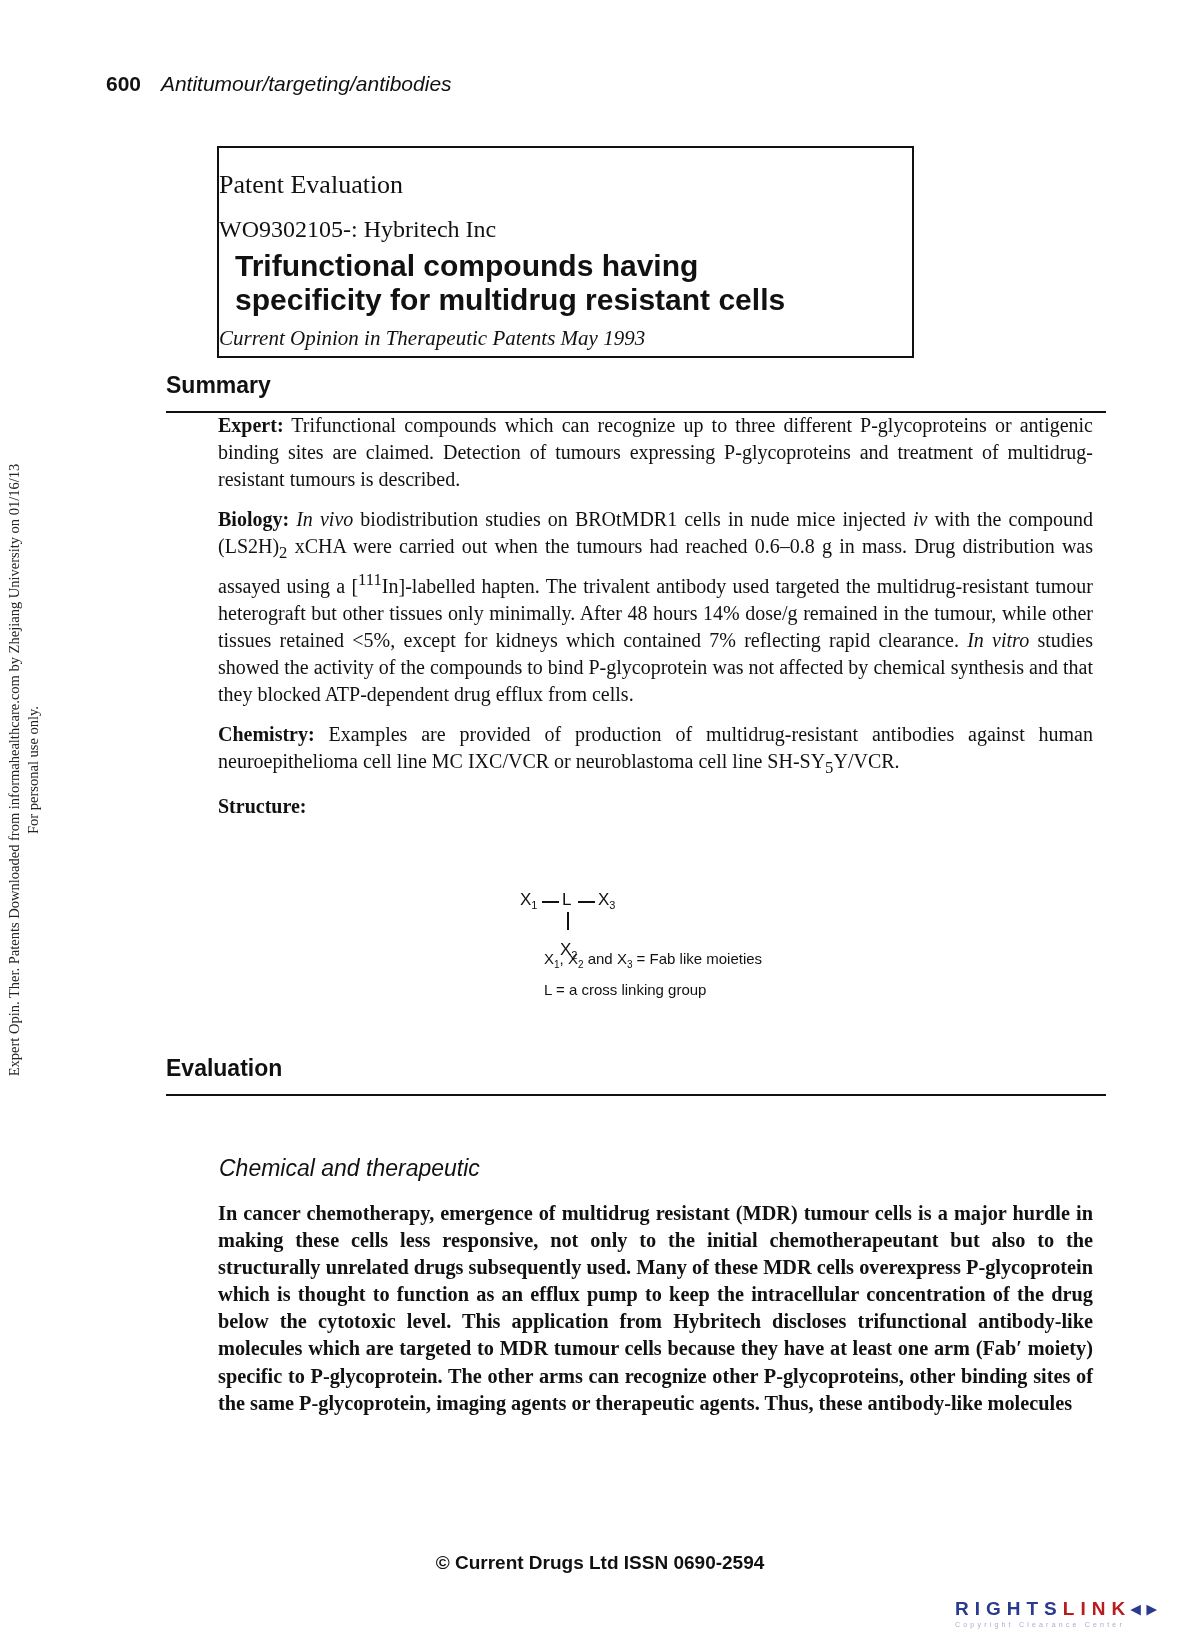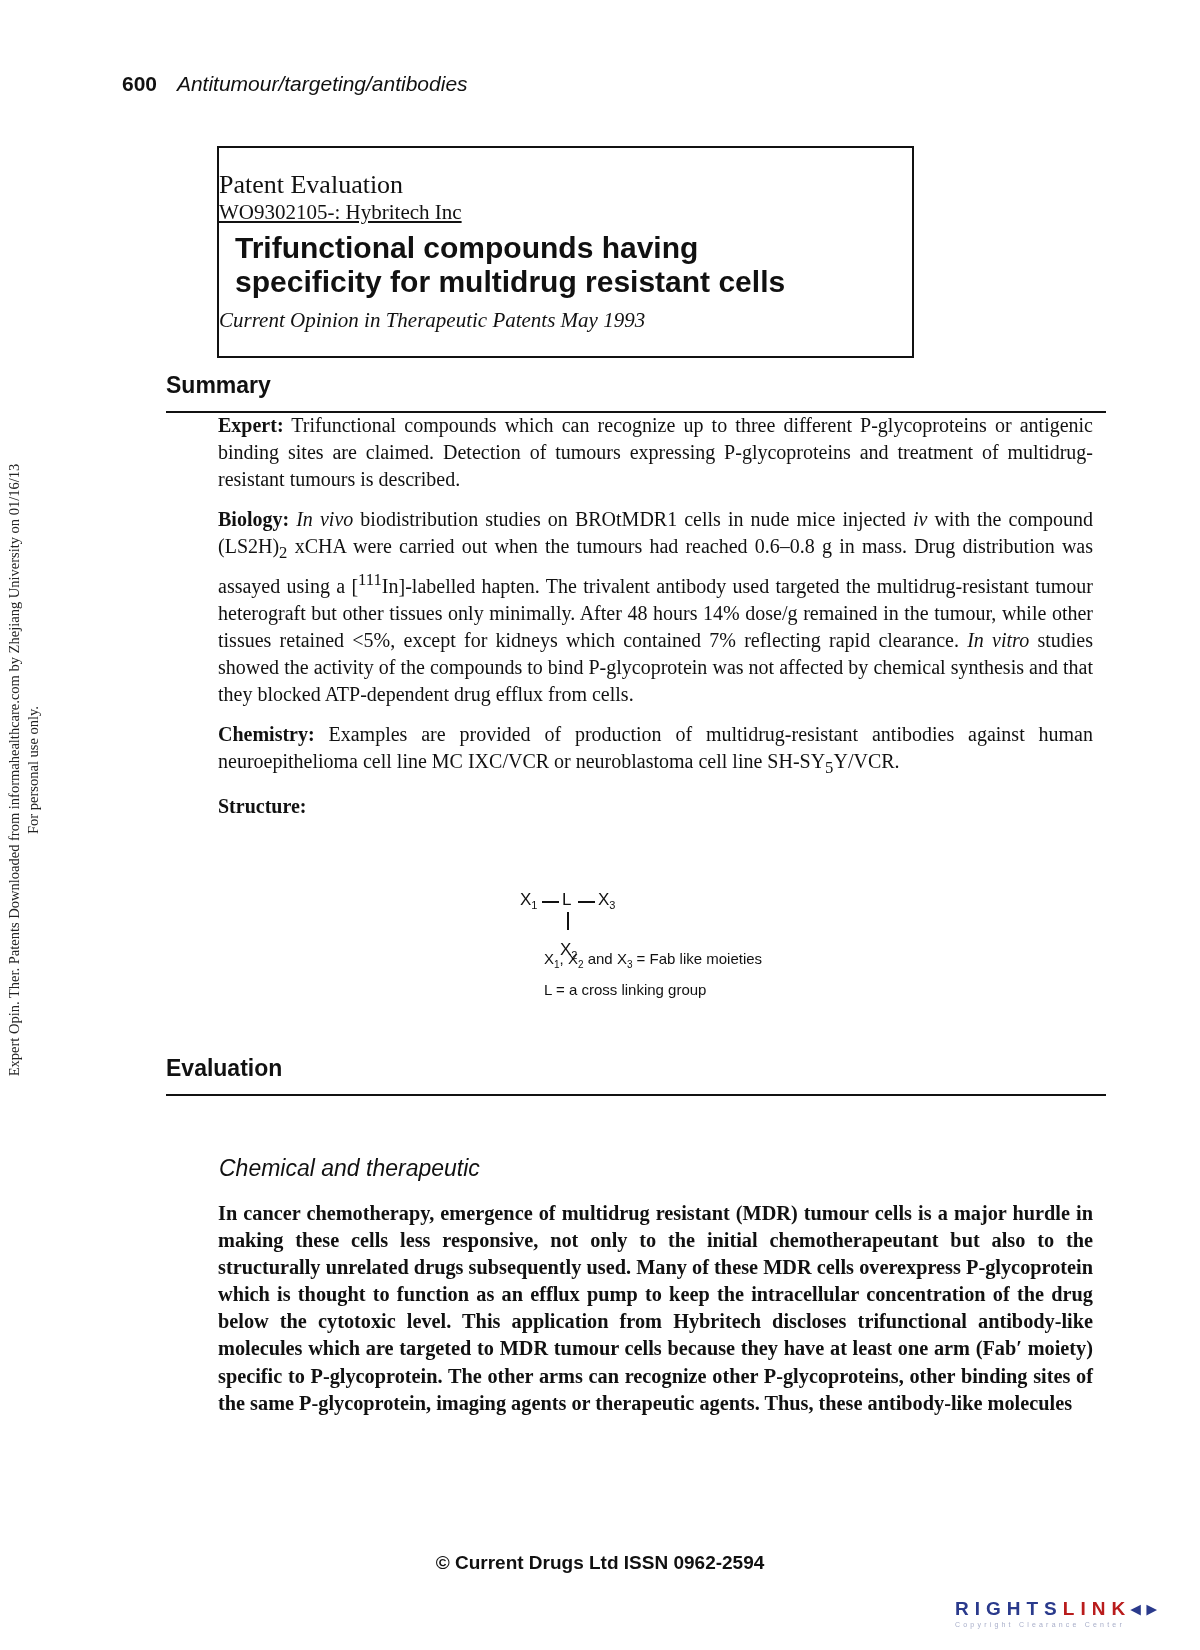--- a/index.html
+++ b/index.html
@@ -1,27 +1,27 @@
 <!DOCTYPE html>
 <html><head>
 <meta charset="utf-8">
 <style>
   html, body { margin: 0; padding: 0; background: #ffffff; }
   body { width: 1200px; height: 1650px; position: relative; overflow: hidden; color: #111; font-family: "Liberation Serif", serif; }
 
-  .running-head { position: absolute; left: 106px; top: 72px; font-family: "Liberation Sans", sans-serif; font-size: 21px; margin-left: 16px; }
+  .running-head { position: absolute; left: 106px; top: 72px; font-family: "Liberation Sans", sans-serif; font-size: 21px; }
   .running-head .page-num { font-weight: bold; margin-right: 14px; }
   .running-head .section { font-style: italic; }
 
   .side-note { position: absolute; left: 5px; top: 1120px; width: 60px; height: 700px; transform-origin: 0 0; transform: rotate(-90deg); font-family: "Liberation Serif", serif; font-size: 14.5px; line-height: 19px; white-space: nowrap; color: #222; }
   .side-note div { text-align: center; width: 700px; }
 
   .title-box { position: absolute; left: 217px; top: 146px; width: 697px; height: 212px; border: 2px solid #111; box-sizing: border-box; text-align: left; }
   .title-box .kicker { font-family: "Liberation Serif", serif; font-size: 26px; margin-top: 22px; }
-  .title-box .patent-id { font-family: "Liberation Serif", serif; font-size: 21px; margin-top: 0; text-decoration: underline; }
+  .title-box .patent-id { font-family: "Liberation Serif", serif; font-size: 24px; margin-top: 16px; }
   .title-box .main-title { font-family: "Liberation Sans", sans-serif; font-weight: bold; font-size: 30px; line-height: 34px; margin-top: 6px; padding-left: 16px; }
   .title-box .source { font-family: Liberation Serif, serif; font-style: italic; font-size: 21px; margin-top: 9px; }
 
   .section-head { position: absolute; left: 166px; width: 940px; font-family: "Liberation Sans", sans-serif; font-weight: bold; font-size: 23px; border-bottom: 2px solid #111; padding-bottom: 12px; }
 
   .body-block { position: absolute; left: 218px; width: 875px; font-size: 20px; line-height: 27.2px; text-align: justify; }
   .body-block p { margin: 0 0 12px 0; }
   .body-block b { font-weight: bold; }
 
   .structure { position: absolute; left: 520px; top: 890px; width: 180px; height: 80px; font-family: "Liberation Sans", sans-serif; font-size: 17px; }
@@ -90,18 +90,18 @@
   <span>X</span><sub>1</sub><span>, </span><span>X</span><sub>2</sub><span> and </span><span>X</span><sub>3</sub><span> = Fab like moieties</span>
 </div>
 <div class="legend" style="top:981px;">L = a cross linking group</div>
 
 <div class="section-head" style="top:1055px;">Evaluation</div>
 
 <div class="subhead">Chemical and therapeutic</div>
 
 <div class="eval-body">In cancer chemotherapy, emergence of multidrug resistant (MDR) tumour cells is a major hurdle in making these cells less responsive, not only to the initial chemotherapeutant but also to the structurally unrelated drugs subsequently used. Many of these MDR cells overexpress P-glycoprotein which is thought to function as an efflux pump to keep the intracellular concentration of the drug below the cytotoxic level. This application from Hybritech discloses trifunctional antibody-like molecules which are targeted to MDR tumour cells because they have at least one arm (Fab′ moiety) specific to P-glycoprotein. The other arms can recognize other P-glycoproteins, other binding sites of the same P-glycoprotein, imaging agents or therapeutic agents. Thus, these antibody-like molecules</div>
 
-<div class="footer">© Current Drugs Ltd ISSN 0962-2594</div>
+<div class="footer">© Current Drugs Ltd ISSN 0690-2594</div>
 
 <div class="rightslink">
   <div class="logo-word"><span>RIGHTS</span><span class="light">LINK</span><span>◂▸</span></div>
   <div class="logo-sub">Copyright Clearance Center</div>
 </div>
 
 </body></html>

